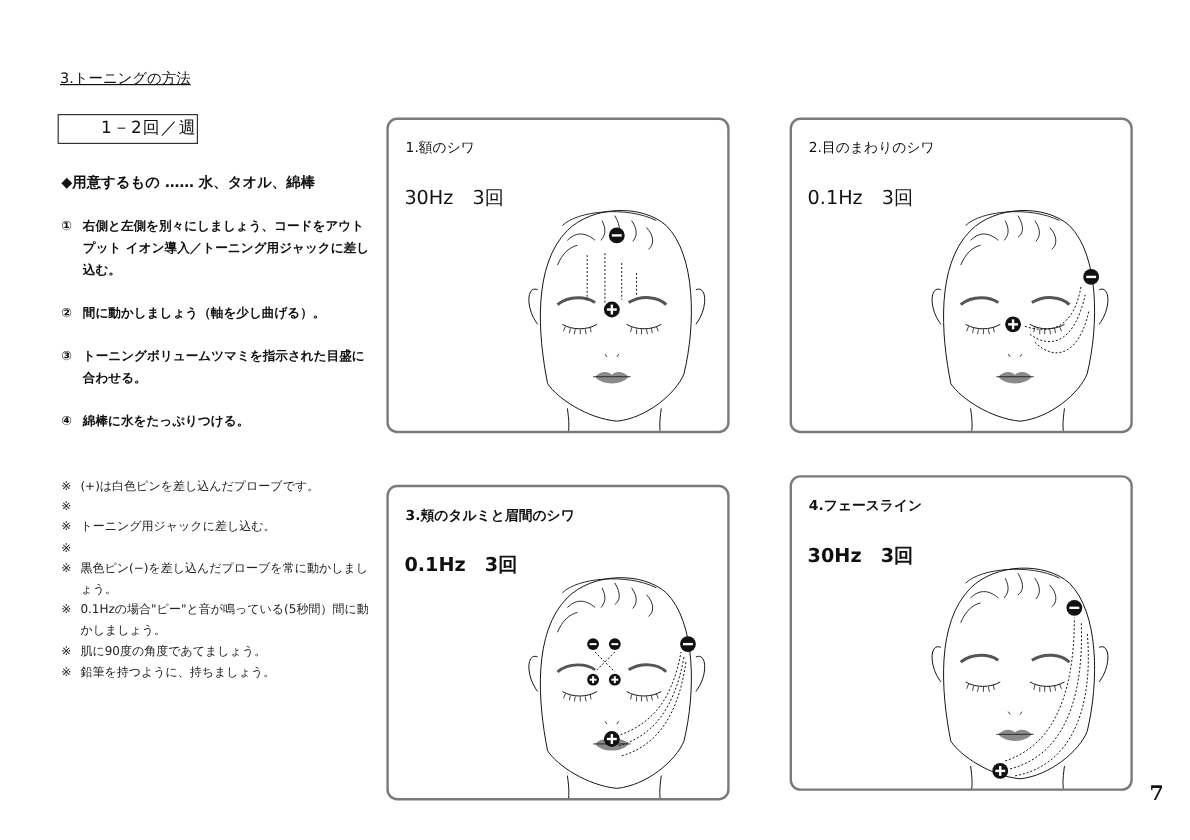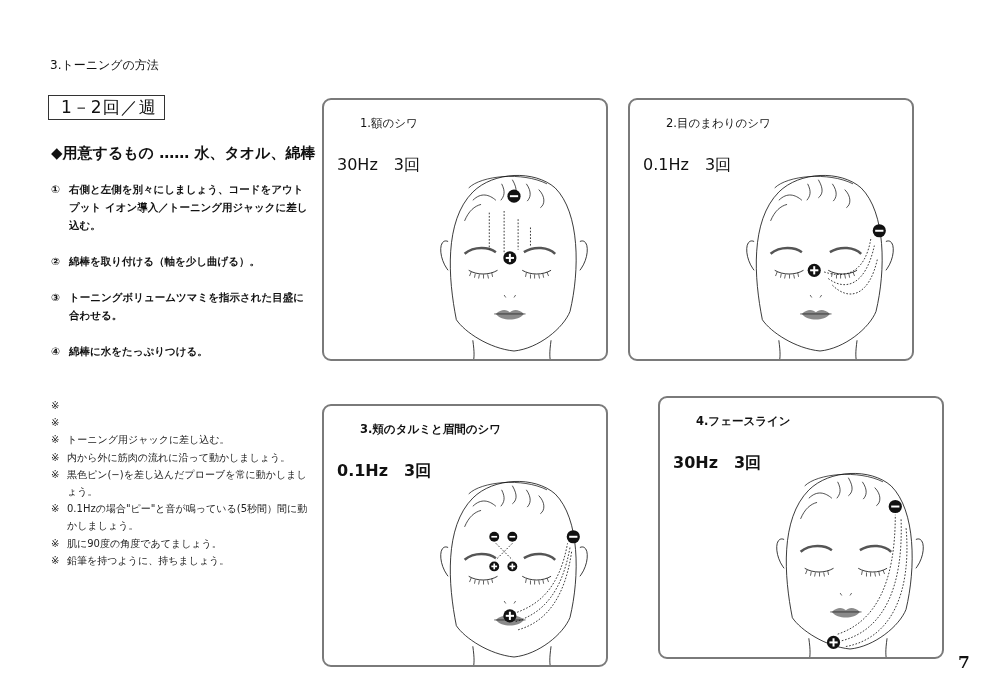--- a/index.html
+++ b/index.html
@@ -1,76 +1,76 @@
 <!DOCTYPE html>
 <html><head>
 <meta charset="utf-8">
 <style>
   html, body { margin:0; padding:0; background:#fff; }
   body { width:992px; height:700px; position:relative; overflow:hidden;
          font-family:"DejaVu Sans", sans-serif; color:#111; }
-  .section-title { position:absolute; left:50px; top:57px; font-size:12px; }
+  .section-title { position:absolute; left:50px; top:57px; font-size:12px;text-decoration:underline; }
   .freq-box { position:absolute; left:48px; top:95px; width:114px; height:22px;
-              border:1px solid #333; font-size:17px; line-height:22px; padding-left:12px;
-              letter-spacing:1px; box-sizing:border-box; width:117px; height:25px; }
-  .supplies { position:absolute; left:51px; top:144px; font-size:15px; font-weight:bold; }
+              border:1px solid #333; font-size:14px; line-height:22px; padding-left:12px;
+              letter-spacing:1px; box-sizing:border-box; width:117px; height:25px;text-align:right; }
+  .supplies { position:absolute; left:51px; top:144px; font-size:12px; font-weight:bold; }
   .steps { position:absolute; left:51px; top:180px; width:260px; font-size:10.5px; font-weight:bold; line-height:18px; }
   .step { display:flex; margin-bottom:18px; }
   .step .num { width:18px; flex:none; }
   .step .txt { flex:1; }
   .notes { position:absolute; left:51px; top:397px; width:260px; font-size:10px; line-height:17.2px; color:#222; }
   .note { display:flex; }
   .note .mark { width:16px; flex:none; }
   .panel { position:absolute; width:286px; height:263px; border:2px solid #7a7a7a; border-radius:9px;
            box-sizing:border-box; background:#fff; overflow:hidden; }
-  .panel .ptitle { position:absolute; left:14px; top:16px; font-size:11.5px;margin-left:22px; }
+  .panel .ptitle { position:absolute; left:14px; top:16px; font-size:11.5px; }
   .panel .psub { position:absolute; left:13px; top:55px; font-size:16px; }
   .panel svg { position:absolute; left:95px; top:55px; }
   .page-num { position:absolute; left:958px; top:652px; font-family:"DejaVu Serif", serif; font-weight:bold; font-size:17px; }
 </style>
 </head>
 <body>
 
 <div class="section-title">3.トーニングの方法</div>
 <div class="freq-box">1－2回／週</div>
 <div class="supplies">◆用意するもの …… 水、タオル、綿棒</div>
 
 <div class="steps">
   <div class="step">
       <span class="num">①</span>
       <span class="txt">右側と左側を別々にしましょう、コードをアウトプット イオン導入／トーニング用ジャックに差し込む。</span>
     </div>
   <div class="step">
       <span class="num">②</span>
-      <span class="txt">綿棒を取り付ける（軸を少し曲げる）。</span>
+      <span class="txt">間に動かしましょう（軸を少し曲げる）。</span>
     </div>
   <div class="step">
       <span class="num">③</span>
       <span class="txt">トーニングボリュームツマミを指示された目盛に合わせる。</span>
     </div>
   <div class="step">
       <span class="num">④</span>
       <span class="txt">綿棒に水をたっぷりつける。</span>
     </div>
 </div>
 
 <div class="notes">
   <div class="note">
       <span class="mark">※</span>
+      <span>(+)は白色ピンを差し込んだプローブです。</span>
     </div>
   <div class="note">
       <span class="mark">※</span>
     </div>
   <div class="note">
       <span class="mark">※</span>
       <span>トーニング用ジャックに差し込む。</span>
     </div>
   <div class="note">
       <span class="mark">※</span>
-      <span>内から外に筋肉の流れに沿って動かしましょう。</span>
     </div>
   <div class="note">
       <span class="mark">※</span>
       <span>黒色ピン(−)を差し込んだプローブを常に動かしましょう。</span>
     </div>
   <div class="note">
       <span class="mark">※</span>
       <span>0.1Hzの場合"ピー"と音が鳴っている(5秒間）間に動かしましょう。</span>
     </div>
   <div class="note">
@@ -127,21 +127,21 @@
       <path d="M80,70 L80,115"></path>
         <path d="M98,68 L98,118"></path>
         <path d="M115,78 L115,115"></path>
         <path d="M130,88 L130,112"></path>
     </g>
     <use href="#minus" x="110" y="50"></use>
     <use href="#plus" x="105" y="125"></use>
   </svg>
 </div>
 
-<div class="panel" style="left:628px; top:98px;">
+<div class="panel" style="left:658px; top:98px;">
   <div class="ptitle">2.目のまわりのシワ</div>
   <div class="psub">0.1Hz　3回</div>
   <svg width="190" height="210" viewBox="0 0 220 255">
     <use href="#face"></use>
     <g stroke="#111" stroke-width="1" stroke-dasharray="2,2" fill="none">
       <path d="M115,142 C140,150 165,145 172,100"></path>
         <path d="M120,150 C140,165 165,160 176,110"></path>
         <path d="M125,158 C145,178 170,172 180,125"></path>
     </g>
     <use href="#minus" x="182" y="92"></use>

